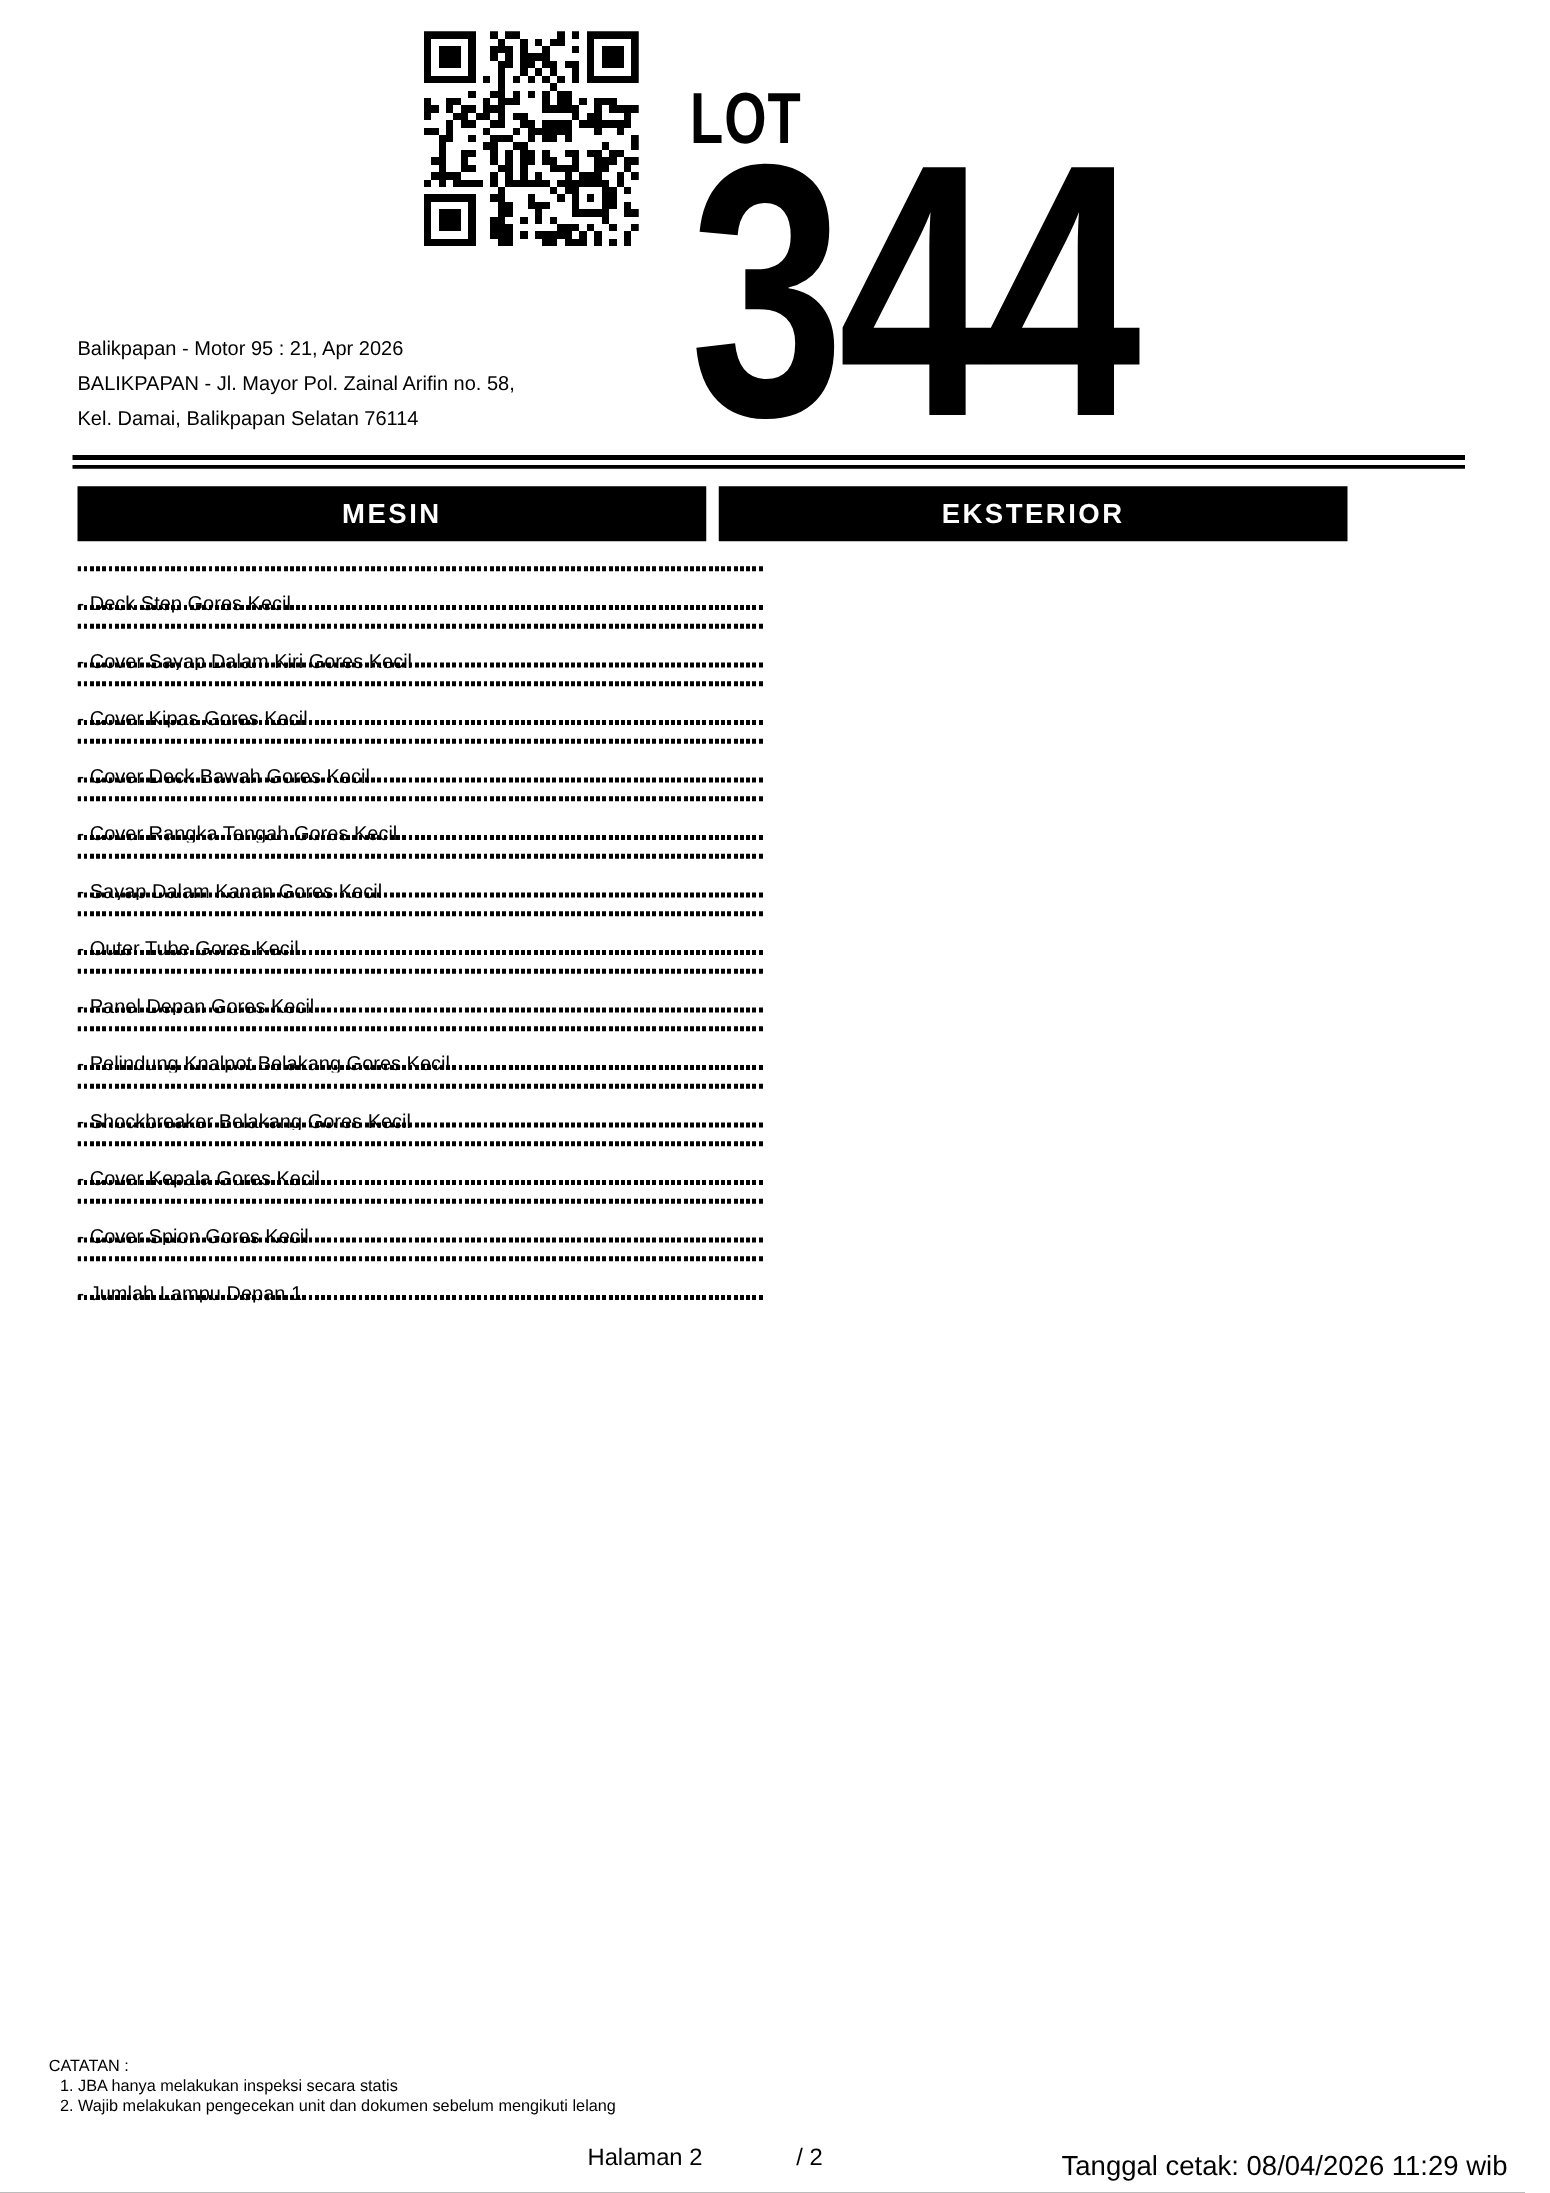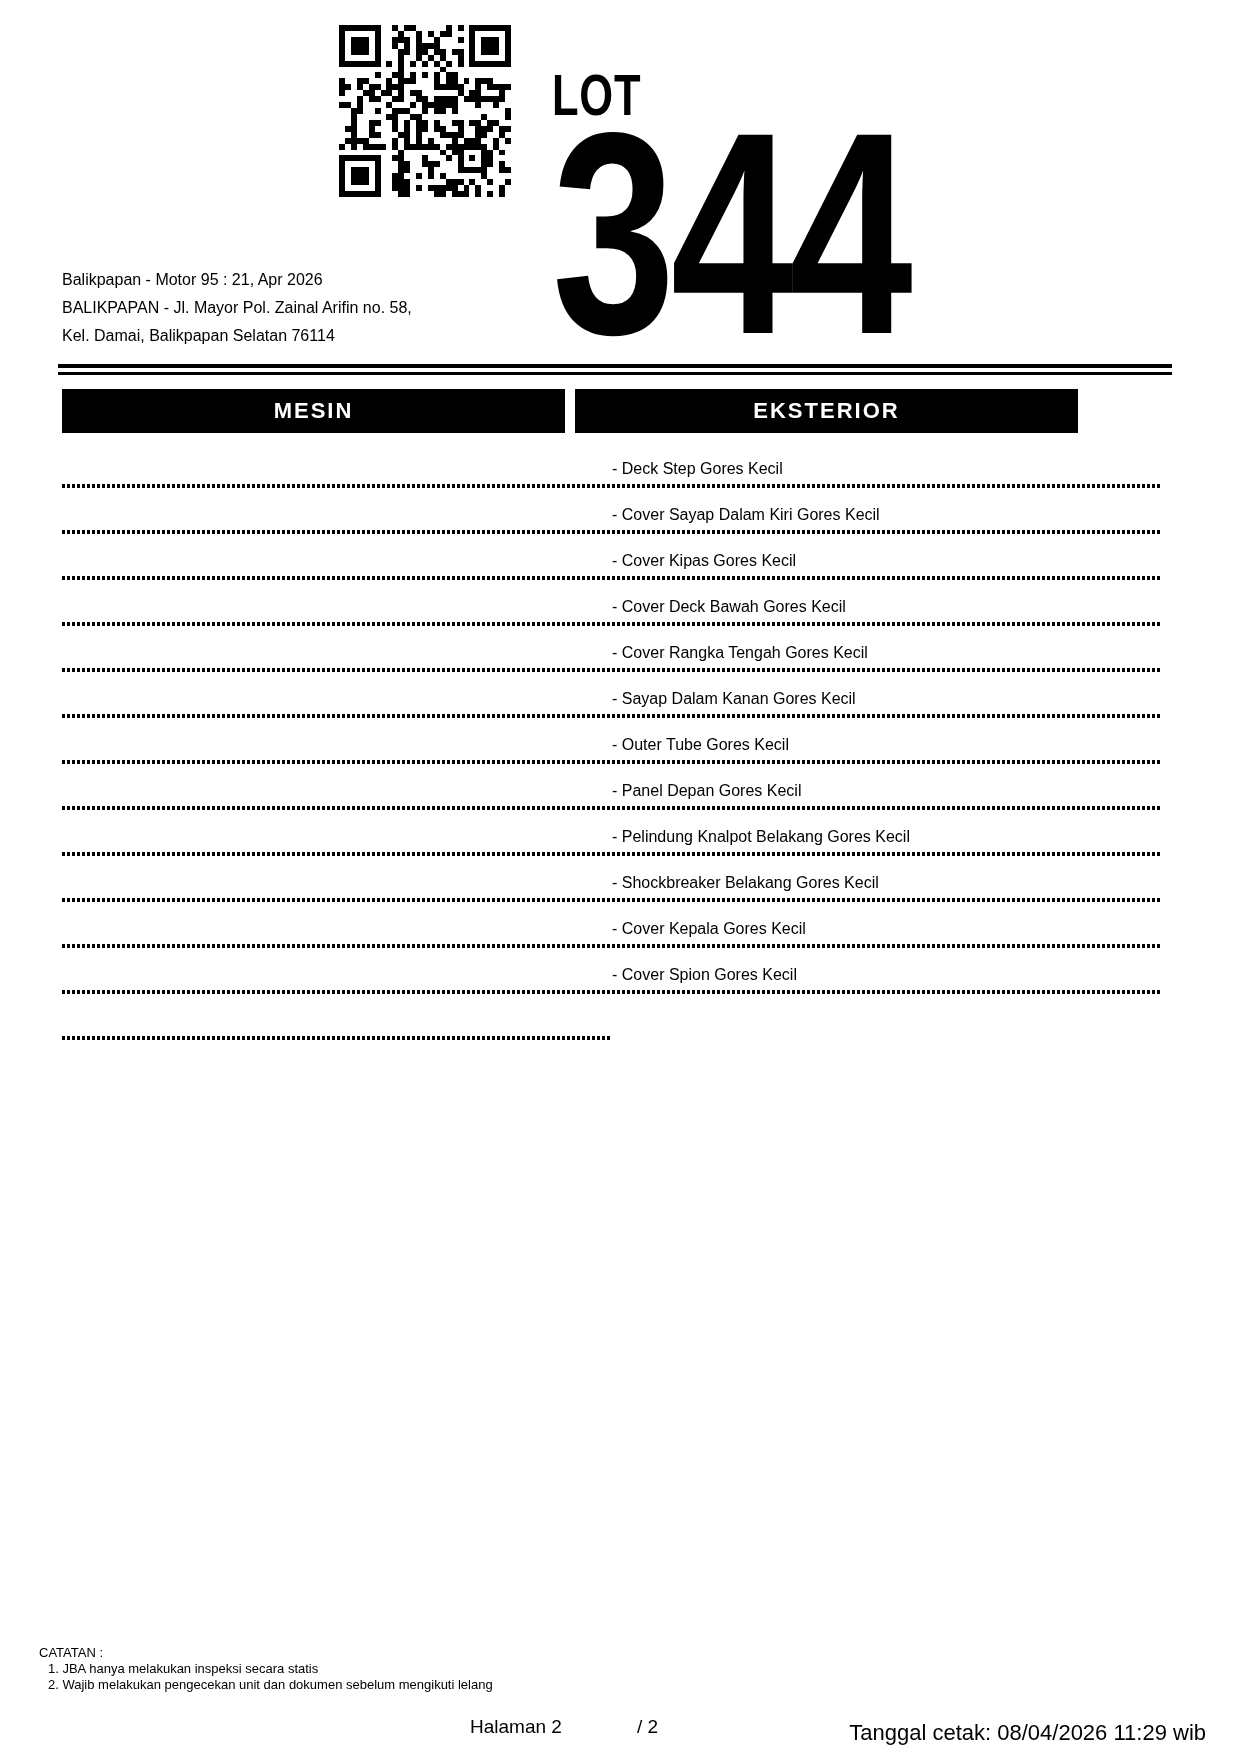--- a/index.html
+++ b/index.html
@@ -58,21 +58,21 @@
   .th{
     width:550px;height:44px;
     background:var(--header-bg);color:var(--header-fg);
     font-weight:bold;font-size:22px;letter-spacing:2px;
     display:flex;align-items:center;justify-content:center;
   }
 
   .rows{
     position:absolute;left:62px;top:444px;width:1110px;
   }
-  .row{display:flex;height:46px;}
+  .row{display:flex;height:46px;flex-direction:column;}
   .cell{
     width:550px;position:relative;
     font-size:16px;line-height:20px;
     padding-top:15px;
     white-space:nowrap;overflow:hidden;
   }
   .cell::after{
     content:"";
     position:absolute;left:0;right:0;bottom:2px;height:4px;
     background:repeating-linear-gradient(90deg,var(--ink) 0 3px,transparent 3px 5px);
@@ -564,20 +564,21 @@
       <div class="cell">- Cover Kepala Gores Kecil</div>
     </div>
 
     <div class="row">
       <div class="cell"></div>
       <div class="cell">- Cover Spion Gores Kecil</div>
     </div>
 
     <div class="row">
       <div class="cell"></div>
+      <div class="cell">- Jumlah Lampu Depan 1</div>
     </div>
   </div>
 
   <div class="notes">
     <div>CATATAN :</div>
     <div class="note-item">1. JBA hanya melakukan inspeksi secara statis</div>
     <div class="note-item">2. Wajib melakukan pengecekan unit dan dokumen sebelum mengikuti lelang</div>
   </div>
 
   <div class="page-label">Halaman 2</div>

